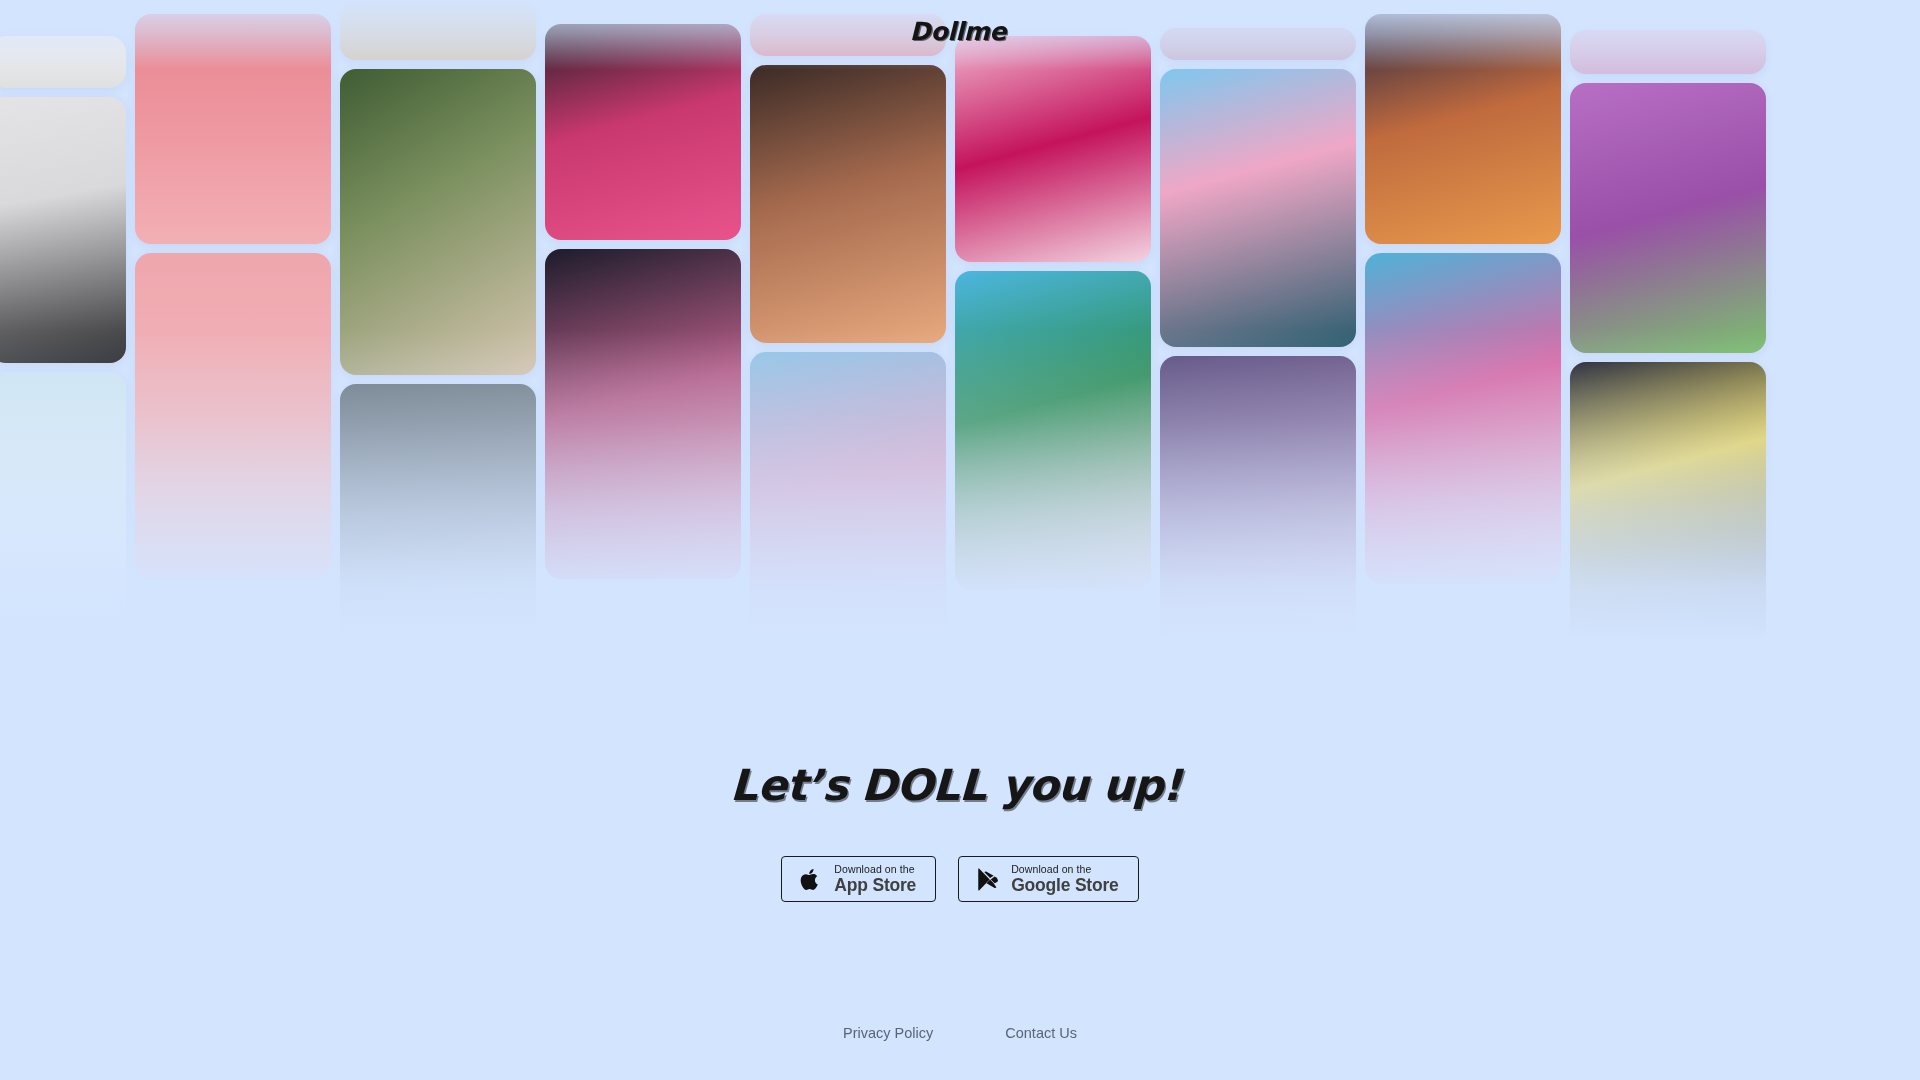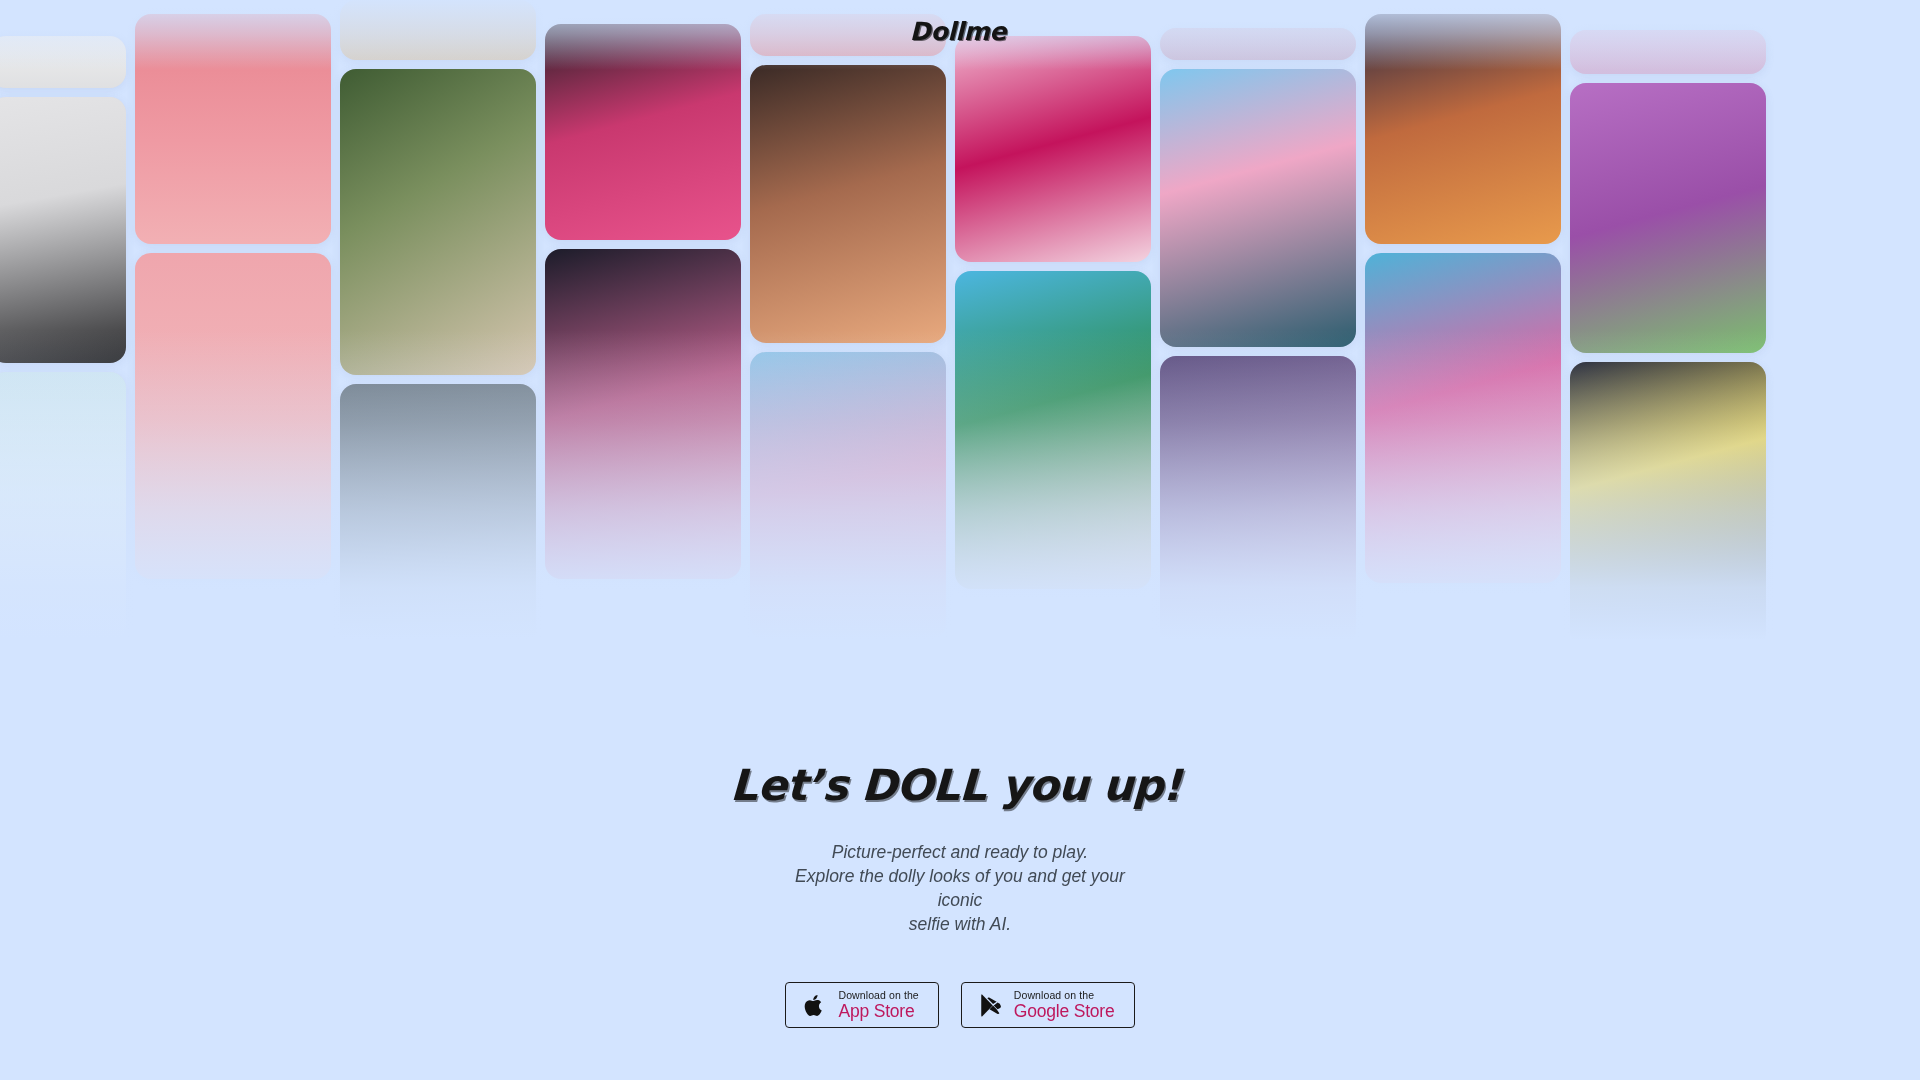--- a/index.html
+++ b/index.html
@@ -105,21 +105,21 @@
     background: transparent; cursor: pointer;
     text-decoration: none;
   }
   .store-ico { width: 25px; height: 27px; display: flex; align-items: center; justify-content: center; flex: 0 0 auto; }
   .store-txt { display: flex; flex-direction: column; line-height: 1; text-align: left; }
   .store-small {
     font-size: 10.5px; color: #1a1a1a; font-weight: 400;
     letter-spacing: 0.1px; margin-bottom: 3px;
   }
   .store-big {
-    font-size: 17.5px; color: #be185d; font-weight: 400; letter-spacing: -0.2px;
+    font-size: 17.5px; color: #404040; font-weight: 700; letter-spacing: -0.2px;
   }
 
   
   .footer {
     position: absolute; top: 1025px; left: 0; width: 1920px;
     display: flex; justify-content: center; gap: 72px;
     z-index: 30;
   }
   .footer a {
     font-size: 14.5px; color: #5b6475; text-decoration: none;
@@ -225,25 +225,20 @@
           </div>
         </div>
       </div>
     <div class="collage-fade-top"></div>
     <div class="collage-fade"></div>
   </div>
 
   <div class="hero">
     <div class="hero-title">Let’s DOLL you up!</div>
 
-    <div class="hero-sub">
-      <span class="ln">Picture-perfect and ready to play.</span>
-      <span class="ln">Explore the dolly looks of you and get your iconic</span>
-      <span class="ln">selfie with AI.</span>
-    </div>
 
     <div class="stores">
 
       <a class="store-btn" href="#">
         <span class="store-ico">
           <svg width="21" height="25" viewBox="0 0 24 28" aria-hidden="true">
             <path fill="#111" d="M17.05 14.72c-.03-3.02 2.47-4.47 2.58-4.54-1.41-2.06-3.6-2.34-4.38-2.37-1.86-.19-3.64 1.1-4.58 1.1-.95 0-2.4-1.08-3.95-1.05-2.03.03-3.9 1.18-4.95 3-2.11 3.66-.54 9.07 1.52 12.04 1.01 1.45 2.21 3.08 3.79 3.02 1.52-.06 2.09-.98 3.93-.98 1.83 0 2.36.98 3.96.95 1.64-.03 2.67-1.48 3.67-2.94 1.16-1.69 1.63-3.32 1.66-3.41-.04-.02-3.19-1.22-3.22-4.82z"></path>
             <path fill="#111" d="M14.17 5.9c.83-1.01 1.4-2.42 1.24-3.82-1.2.05-2.66.8-3.52 1.81-.77.89-1.45 2.32-1.27 3.69 1.34.1 2.71-.68 3.55-1.68z"></path>
           </svg>
         </span>
@@ -264,14 +259,18 @@
         </span>
         <span class="store-txt">
           <span class="store-small">Download on the</span>
           <span class="store-big">Google Store</span>
         </span>
       </a>
 
     </div>
   </div>
 
+  <div class="footer">
+    <a href="#">Privacy Policy</a>
+    <a href="#">Contact Us</a>
+  </div>
 
 </div>
 
 </body></html>

